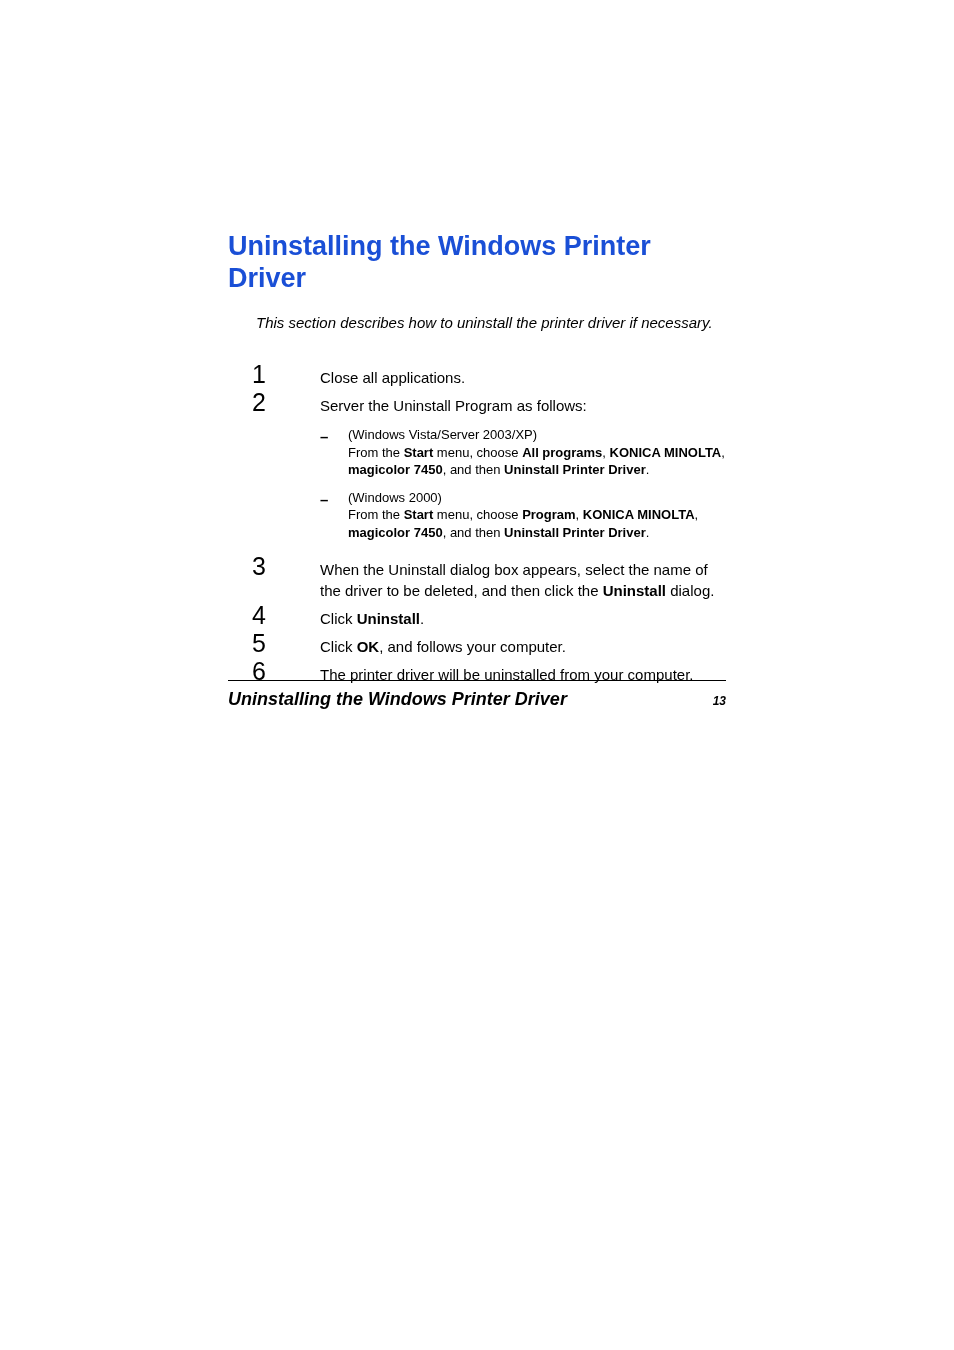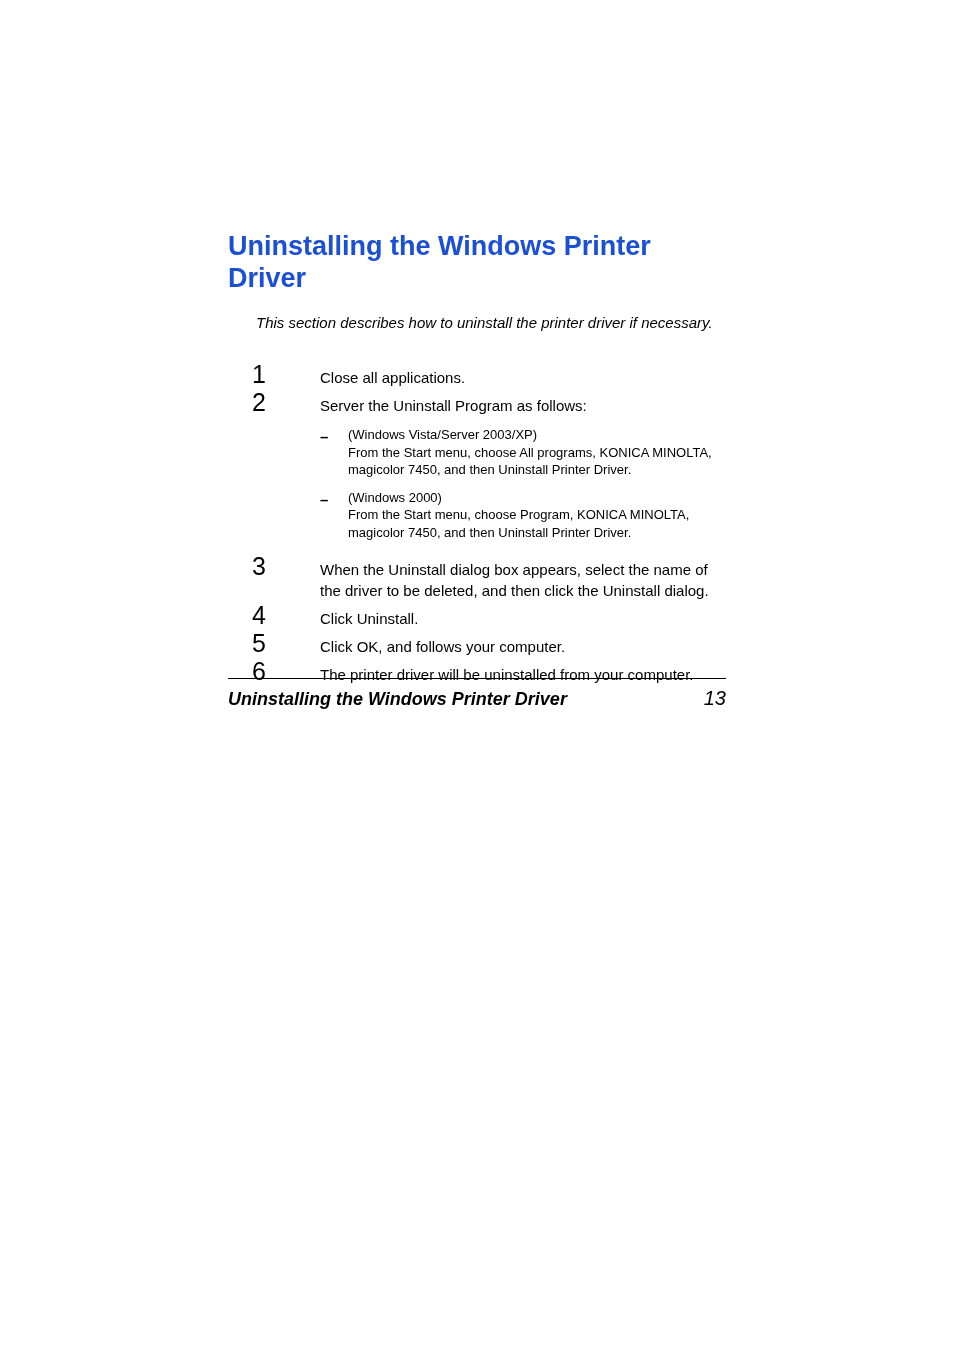--- a/index.html
+++ b/index.html
@@ -73,43 +73,43 @@
     font-size: 15px;
     font-weight: bold;
     flex-shrink: 0;
     text-align: left;
   }
   .sub-body {
     flex: 1;
     font-size: 13px;
     line-height: 1.35;
   }
-  .b { font-weight: normal; text-align: center; }
+  .b { font-weight: bold; text-align: center; }
   .footer {
     position: absolute;
     left: 228px;
     right: 228px;
     bottom: 268px;
   }
   .footer-rule {
     border-top: 1px solid #000;
     margin-bottom: 8px;
   }
   .footer-row {
     display: flex;
     justify-content: space-between;
     align-items: baseline;
     font-style: italic;
     font-size: 18px;
     font-weight: bold;
   }
   .footer-page {
     font-style: italic;
-    font-weight: normal;
-    font-size: 20px;
+    font-weight: bold;
+    font-size: 12px;
   }
 </style>
 </head>
 <body>
 
 <div class="page">
 
   <h1 class="main-title">Uninstalling the Windows Printer Driver</h1>
 
   <p class="intro">This section describes how to uninstall the printer driver if necessary.</p>

